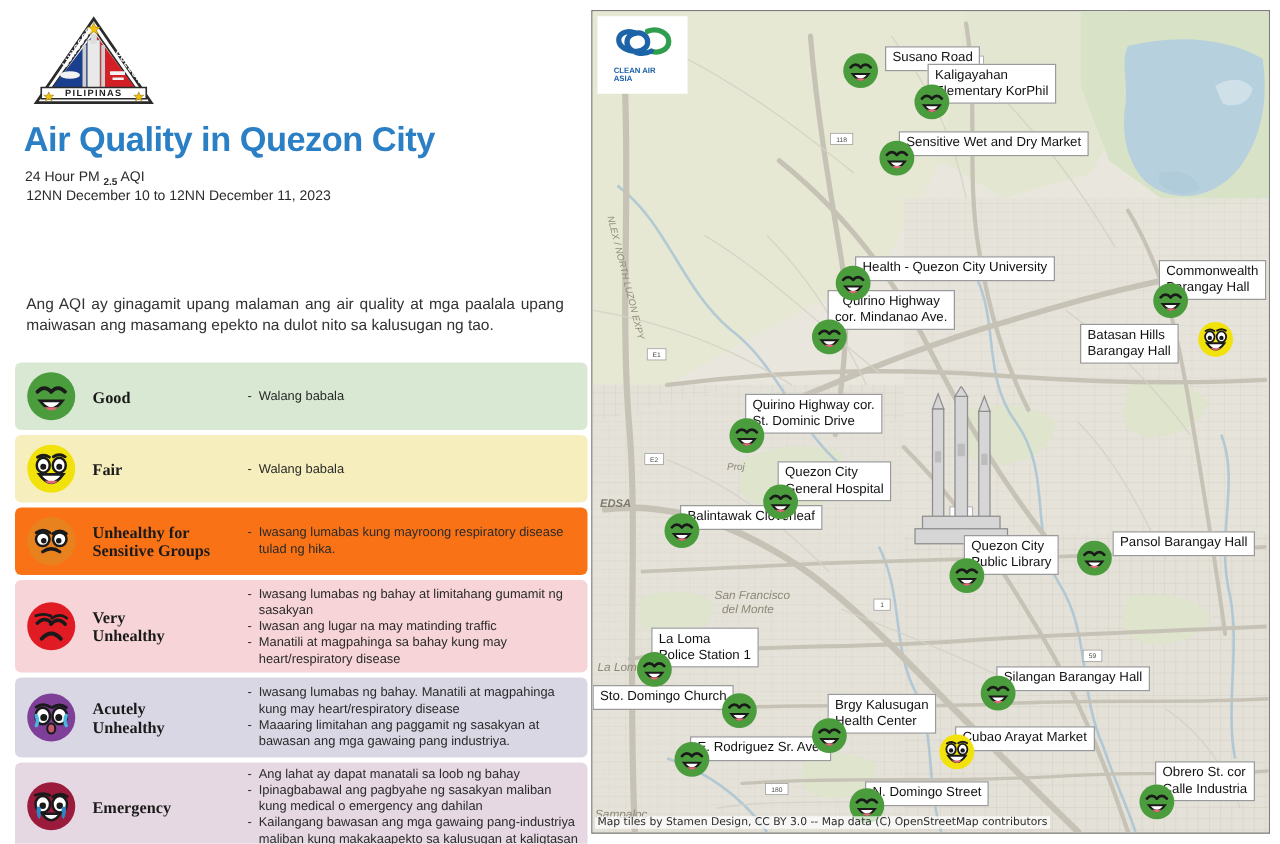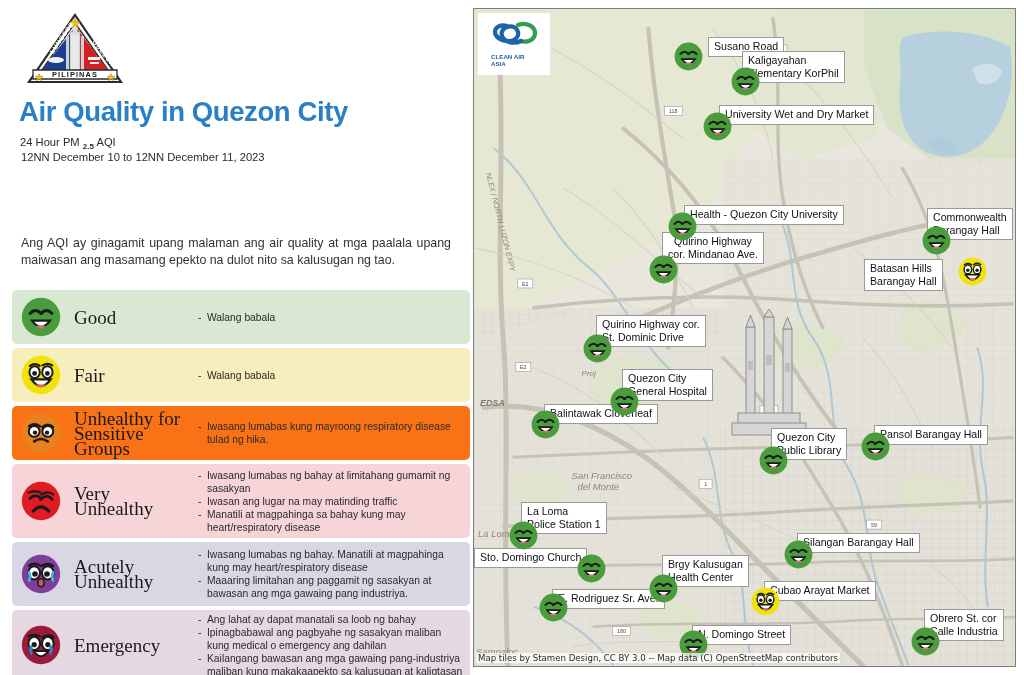--- a/index.html
+++ b/index.html
@@ -45,21 +45,21 @@
 
   
   #legend { position: absolute; left: 12px; top: 290px; width: 458px; }
   .legend-row {
     display: flex; align-items: center;
     width: 458px; margin-bottom: 4px; border-radius: 5px;
     padding: 0 6px;
   }
   .legend-face { width: 46px; flex: 0 0 46px; display: flex; justify-content: center; }
   .legend-name {
-    flex: 0 0 130px; font-size: 19px; font-weight: normal;
+    flex: 0 0 130px; font-size: 13px; font-weight: bold;
     font-family: "Liberation Serif", serif; color: #1a1a1a;
     line-height: 15px; padding-left: 10px;
   }
   .legend-notes { flex: 1; font-size: 10.3px; color: #2a2a2a; line-height: 13px; padding-left: 4px;}
   .legend-notes .note { display: flex; }
   .legend-notes .dash { width: 9px; flex: 0 0 9px; }
   .legend-notes .txt { flex: 1; }
 
   .r-good   { background: #d9e8d2; height: 54px; }
   .r-fair   { background: #f6eebd; height: 54px; }
@@ -487,21 +487,21 @@
 Elementary KorPhil</div>
         <div class="marker" style="left: 257px; top: 58px;">
           <svg class="face" width="29" height="29" viewBox="0 0 29 29">
             <circle cx="14.5" cy="14.5" r="13.92" fill="#4a9c3c"></circle>
             <path d="M6.525 11.889999999999999 q3.915 -4.35 7.9750000000000005 0" stroke="#1a1a1a" stroke-width="2.175" fill="none" stroke-linecap="round"></path>
             <path d="M14.5 11.889999999999999 q3.915 -4.35 7.9750000000000005 0" stroke="#1a1a1a" stroke-width="2.175" fill="none" stroke-linecap="round"></path>
             <path d="M7.9750000000000005 17.11 q6.525 8.99 13.05 0 Z" fill="#fff" stroke="#1a1a1a" stroke-width="1.595"></path>
             <path d="M10.44 20.88 q4.0600000000000005 3.77 8.120000000000001 0 Z" fill="#e06a7a"></path>
           </svg>
         </div>
-        <div class="label" style="left: 245px; top: 96px;">University Wet and Dry Market</div>
+        <div class="label" style="left: 245px; top: 96px;">Sensitive Wet and Dry Market</div>
         <div class="marker" style="left: 229px; top: 103px;">
           <svg class="face" width="29" height="29" viewBox="0 0 29 29">
             <circle cx="14.5" cy="14.5" r="13.92" fill="#4a9c3c"></circle>
             <path d="M6.525 11.889999999999999 q3.915 -4.35 7.9750000000000005 0" stroke="#1a1a1a" stroke-width="2.175" fill="none" stroke-linecap="round"></path>
             <path d="M14.5 11.889999999999999 q3.915 -4.35 7.9750000000000005 0" stroke="#1a1a1a" stroke-width="2.175" fill="none" stroke-linecap="round"></path>
             <path d="M7.9750000000000005 17.11 q6.525 8.99 13.05 0 Z" fill="#fff" stroke="#1a1a1a" stroke-width="1.595"></path>
             <path d="M10.44 20.88 q4.0600000000000005 3.77 8.120000000000001 0 Z" fill="#e06a7a"></path>
           </svg>
         </div>
         <div class="label" style="left: 210px; top: 196px;">Health - Quezon City University</div>
@@ -587,21 +587,21 @@
 Public Library</div>
         <div class="marker" style="left: 285px; top: 437px;">
           <svg class="face" width="29" height="29" viewBox="0 0 29 29">
             <circle cx="14.5" cy="14.5" r="13.92" fill="#4a9c3c"></circle>
             <path d="M6.525 11.889999999999999 q3.915 -4.35 7.9750000000000005 0" stroke="#1a1a1a" stroke-width="2.175" fill="none" stroke-linecap="round"></path>
             <path d="M14.5 11.889999999999999 q3.915 -4.35 7.9750000000000005 0" stroke="#1a1a1a" stroke-width="2.175" fill="none" stroke-linecap="round"></path>
             <path d="M7.9750000000000005 17.11 q6.525 8.99 13.05 0 Z" fill="#fff" stroke="#1a1a1a" stroke-width="1.595"></path>
             <path d="M10.44 20.88 q4.0600000000000005 3.77 8.120000000000001 0 Z" fill="#e06a7a"></path>
           </svg>
         </div>
-        <div class="label" style="left: 400px; top: 416px;">Pansol Barangay Hall</div>
+        <div class="label" style="left: 416px; top: 416px;">Pansol Barangay Hall</div>
         <div class="marker" style="left: 387px; top: 423px;">
           <svg class="face" width="29" height="29" viewBox="0 0 29 29">
             <circle cx="14.5" cy="14.5" r="13.92" fill="#4a9c3c"></circle>
             <path d="M6.525 11.889999999999999 q3.915 -4.35 7.9750000000000005 0" stroke="#1a1a1a" stroke-width="2.175" fill="none" stroke-linecap="round"></path>
             <path d="M14.5 11.889999999999999 q3.915 -4.35 7.9750000000000005 0" stroke="#1a1a1a" stroke-width="2.175" fill="none" stroke-linecap="round"></path>
             <path d="M7.9750000000000005 17.11 q6.525 8.99 13.05 0 Z" fill="#fff" stroke="#1a1a1a" stroke-width="1.595"></path>
             <path d="M10.44 20.88 q4.0600000000000005 3.77 8.120000000000001 0 Z" fill="#e06a7a"></path>
           </svg>
         </div>
         <div class="label" style="left: 47px; top: 493px;">La Loma

